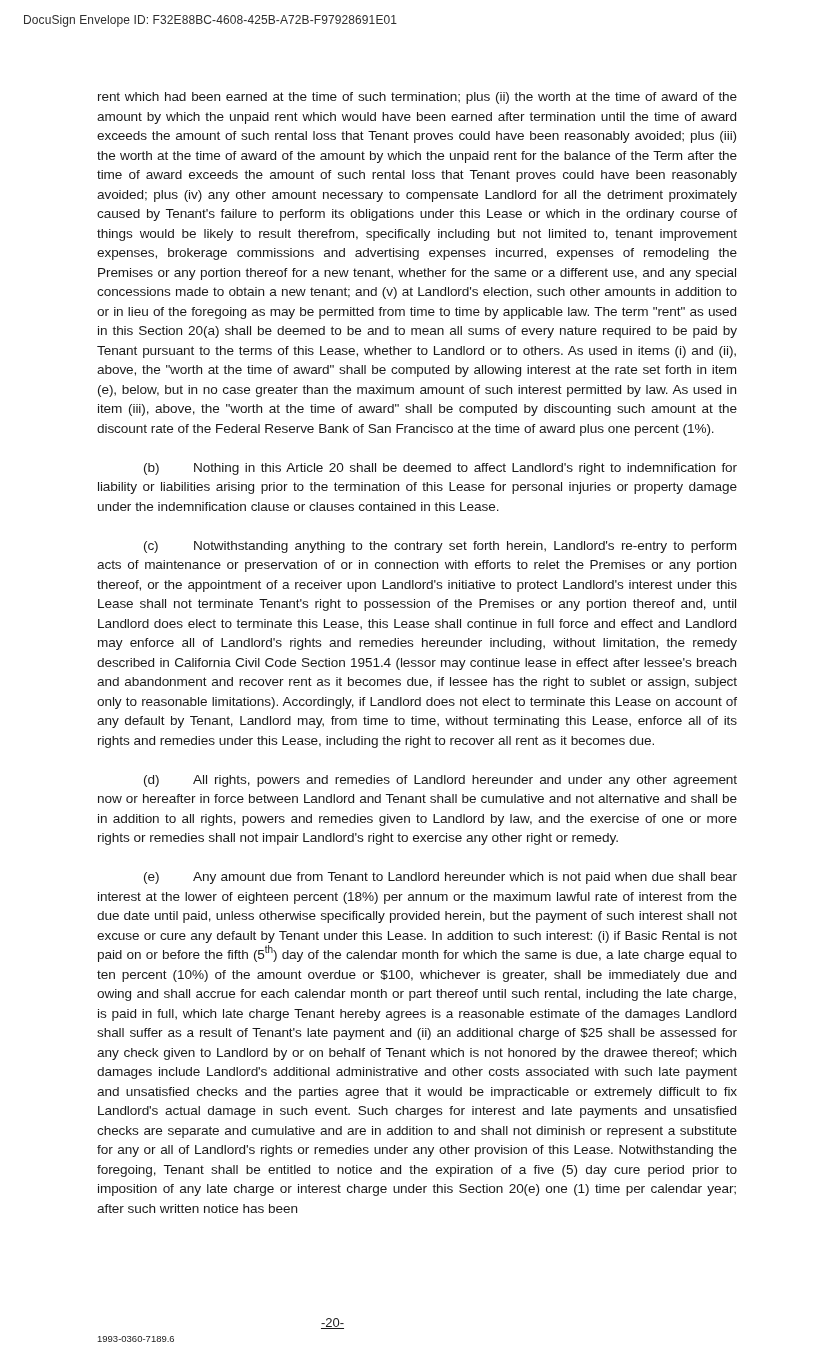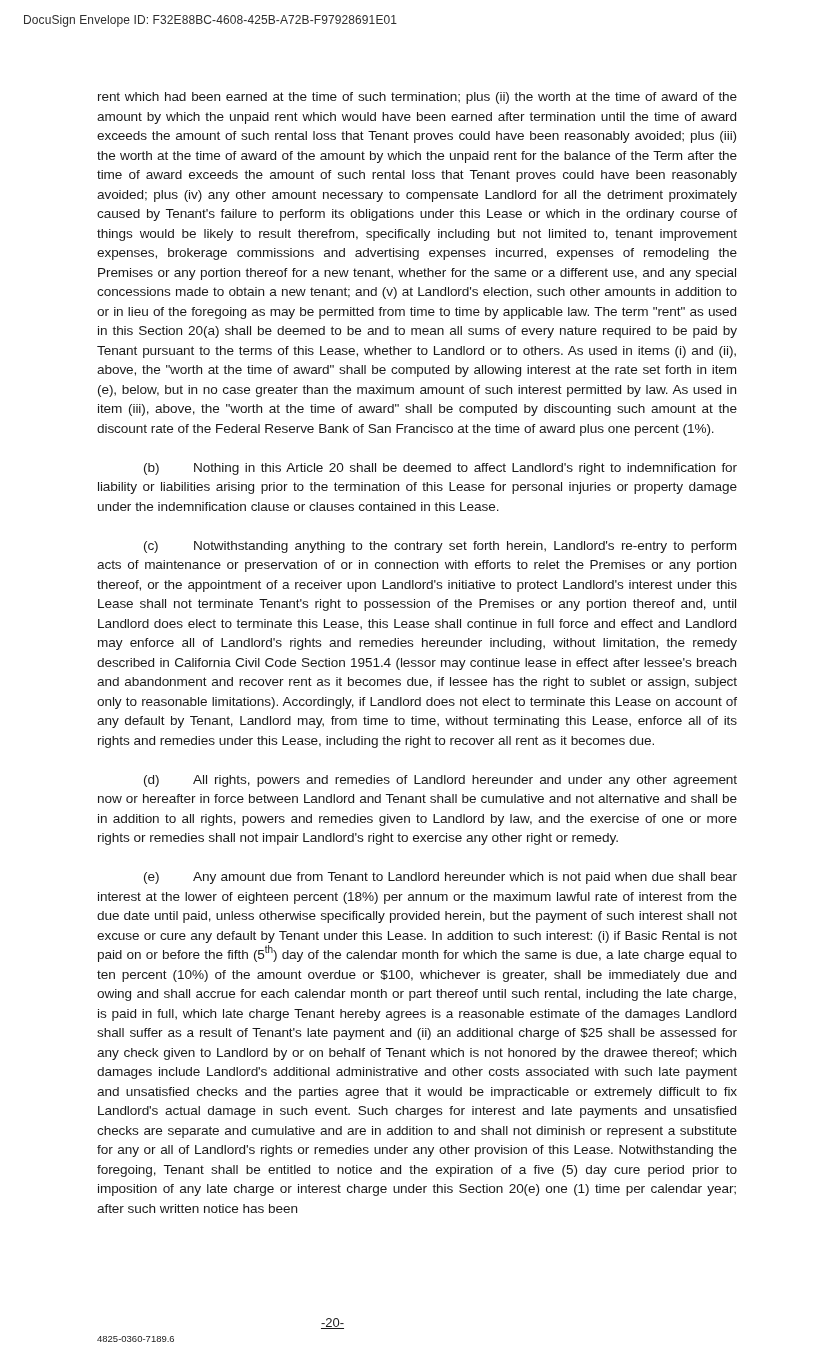--- a/index.html
+++ b/index.html
@@ -89,15 +89,15 @@
     <p class="para indented"><span class="plabel">(c)</span><span>Notwithstanding anything to the contrary set forth herein, Landlord's re-entry to perform acts of maintenance or preservation of or in connection with efforts to relet the Premises or any portion thereof, or the appointment of a receiver upon Landlord's initiative to protect Landlord's interest under this Lease shall not terminate Tenant's right to possession of the Premises or any portion thereof and, until Landlord does elect to terminate this Lease, this Lease shall continue in full force and effect and Landlord may enforce all of Landlord's rights and remedies hereunder including, without limitation, the remedy described in California Civil Code Section 1951.4 (lessor may continue lease in effect after lessee's breach and abandonment and recover rent as it becomes due, if lessee has the right to sublet or assign, subject only to reasonable limitations).  Accordingly, if Landlord does not elect to terminate this Lease on account of any default by Tenant, Landlord may, from time to time, without terminating this Lease, enforce all of its rights and remedies under this Lease, including the right to recover all rent as it becomes due.</span></p>
 
     <p class="para indented"><span class="plabel">(d)</span><span>All rights, powers and remedies of Landlord hereunder and under any other agreement now or hereafter in force between Landlord and Tenant shall be cumulative and not alternative and shall be in addition to all rights, powers and remedies given to Landlord by law, and the exercise of one or more rights or remedies shall not impair Landlord's right to exercise any other right or remedy.</span></p>
 
     <p class="para indented"><span class="plabel">(e)</span><span>Any amount due from Tenant to Landlord hereunder which is not paid when due shall bear interest at the lower of eighteen percent (18%) per annum or the maximum lawful rate of interest from the due date until paid, unless otherwise specifically provided herein, but the payment of such interest shall not excuse or cure any default by Tenant under this Lease.  In addition to such interest:  (i) if Basic Rental is not paid on or before the fifth (5</span><sup class="sup">th</sup><span>) day of the calendar month for which the same is due, a late charge equal to ten percent (10%) of the amount overdue or $100, whichever is greater, shall be immediately due and owing and shall accrue for each calendar month or part thereof until such rental, including the late charge, is paid in full, which late charge Tenant hereby agrees is a reasonable estimate of the damages Landlord shall suffer as a result of Tenant's late payment and (ii) an additional charge of $25 shall be assessed for any check given to Landlord by or on behalf of Tenant which is not honored by the drawee thereof; which damages include Landlord's additional administrative and other costs associated with such late payment and unsatisfied checks and the parties agree that it would be impracticable or extremely difficult to fix Landlord's actual damage in such event.  Such charges for interest and late payments and unsatisfied checks are separate and cumulative and are in addition to and shall not diminish or represent a substitute for any or all of Landlord's rights or remedies under any other provision of this Lease.  Notwithstanding the foregoing, Tenant shall be entitled to notice and the expiration of a five (5) day cure period prior to imposition of any late charge or interest charge under this Section 20(e) one (1) time per calendar year; after such written notice has been</span></p>
 
   </div>
 
   <div class="page-number">-20-</div>
 
-  <div class="doc-number">4825-0360-7189.6</div>
+  <div class="doc-number">1993-0360-7189.6</div>
 
 </div>
 
 </body></html>

